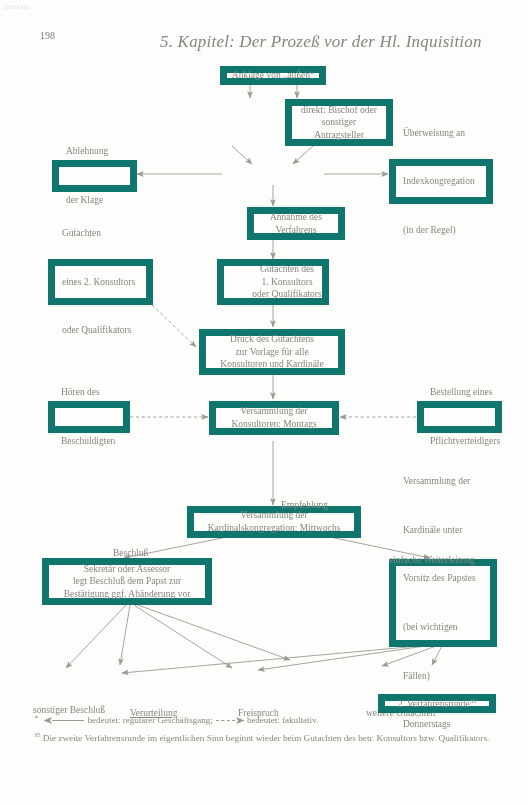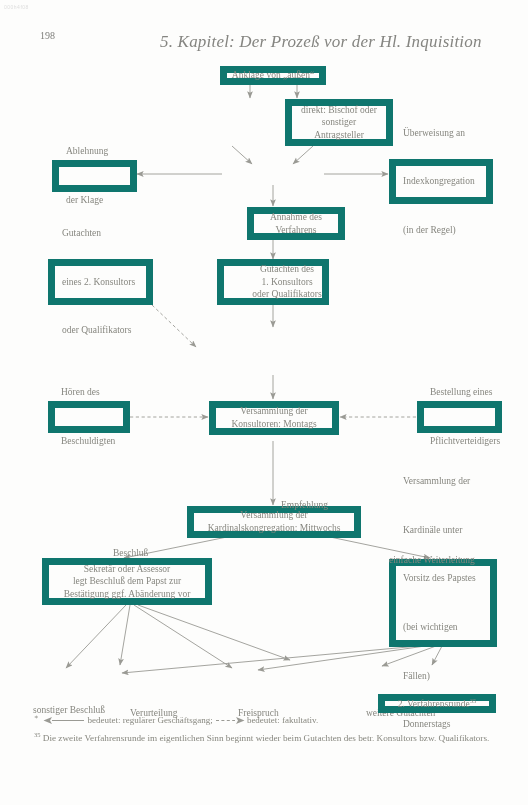--- a/index.html
+++ b/index.html
@@ -210,20 +210,25 @@
     <span class="ln">1. Konsultors</span>
     <span class="ln">oder Qualifikators</span>
   </div>
 
   <div class="box left" style="left:48px; top:259px; width:105px; height:46px; padding-left:7px;">
     <span class="ln">Gutachten</span>
     <span class="ln">eines 2. Konsultors</span>
     <span class="ln">oder Qualifikators</span>
   </div>
 
+  <div class="box center" style="left:199px; top:329px; width:146px; height:46px;">
+    <span class="ln">Druck des Gutachtens</span>
+    <span class="ln">zur Vorlage für alle</span>
+    <span class="ln">Konsultoren und Kardinäle</span>
+  </div>
 
   <div class="box left" style="left:48px; top:401px; width:82px; height:32px; padding-left:6px;">
     <span class="ln">Hören des</span>
     <span class="ln">Beschuldigten</span>
   </div>
 
   <div class="box left" style="left:417px; top:401px; width:85px; height:32px; padding-left:6px;">
     <span class="ln">Bestellung eines</span>
     <span class="ln">Pflichtverteidigers</span>
   </div>
@@ -257,21 +262,21 @@
 
   <div class="plain-label" style="left:113px; top:515px;">Beschluß</div>
 
   <div class="plain-label" style="left:389px; top:522px;">einfache Weiterleitung</div>
 
   <div class="plain-label" style="left:33px; top:672px;text-align:center;">
     <span class="ln">sonstiger</span>
     <span class="ln">Beschluß</span>
   </div>
 
-  <div class="plain-label" style="left:130px; top:675px;">Verurteilung</div>
+  <div class="plain-label" style="left:130px; top:675px;text-decoration:underline;">Verurteilung</div>
 
   <div class="plain-label" style="left:238px; top:675px;">Freispruch</div>
 
   <div class="plain-label" style="left:366px; top:675px;">weitere Gutachten</div>
 
   <div class="box center" style="left:378px; top:694px; width:118px; height:19px;">
     <span class="ln"><span>2. Verfahrensrunde</span><span class="sup">35</span></span>
   </div>
 
   <div class="footnotes">

